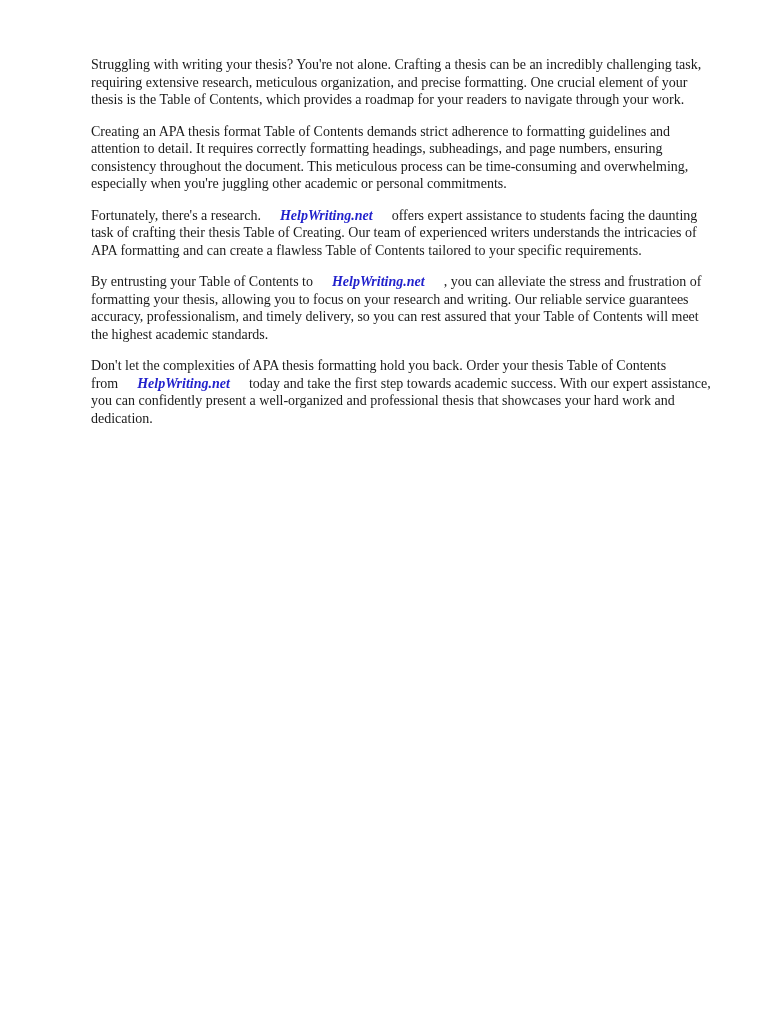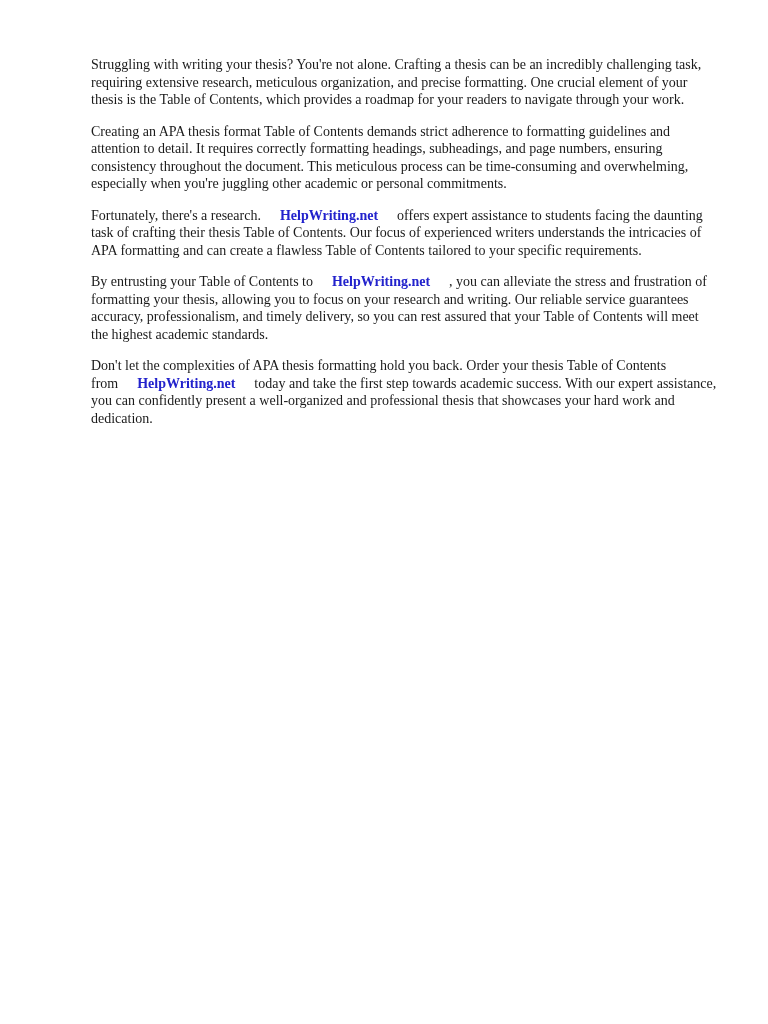--- a/index.html
+++ b/index.html
@@ -24,30 +24,31 @@
     max-width: 628px;
     text-align: left;
   }
   .inline-link {
     color: #2222cc;
     font-weight: bold;
     margin: 0 19px;
     text-decoration: none;
     cursor: pointer;
     white-space: nowrap;
+    font-style: italic;
   }
 </style>
 </head>
 <body>
 
 <div class="page">
 
   <p class="doc-paragraph"><span>Struggling with writing your thesis? You're not alone. Crafting a thesis can be an incredibly challenging task, requiring extensive research, meticulous organization, and precise formatting. One crucial element of your thesis is the Table of Contents, which provides a roadmap for your readers to navigate through your work.</span></p>
 
   <p class="doc-paragraph"><span>Creating an APA thesis format Table of Contents demands strict adherence to formatting guidelines and attention to detail. It requires correctly formatting headings, subheadings, and page numbers, ensuring consistency throughout the document. This meticulous process can be time-consuming and overwhelming, especially when you're juggling other academic or personal commitments.</span></p>
 
-  <p class="doc-paragraph"><span>Fortunately, there's a research.</span><a class="inline-link">HelpWriting.net</a><span>offers expert assistance to students facing the daunting task of crafting their thesis Table of Contents. Our focus of experienced writers understands the intricacies of APA formatting and can create a flawless Table of Contents tailored to your specific requirements.</span></p>
+  <p class="doc-paragraph"><span>Fortunately, there's a research.</span><a class="inline-link">HelpWriting.net</a><span>offers expert assistance to students facing the daunting task of crafting their thesis Table of Creating. Our team of experienced writers understands the intricacies of APA formatting and can create a flawless Table of Contents tailored to your specific requirements.</span></p>
 
   <p class="doc-paragraph"><span>By entrusting your Table of Contents to</span><a class="inline-link">HelpWriting.net</a><span>, you can alleviate the stress and frustration of formatting your thesis, allowing you to focus on your research and writing. Our reliable service guarantees accuracy, professionalism, and timely delivery, so you can rest assured that your Table of Contents will meet the highest academic standards.</span></p>
 
   <p class="doc-paragraph"><span>Don't let the complexities of APA thesis formatting hold you back. Order your thesis Table of Contents from</span><a class="inline-link">HelpWriting.net</a><span>today and take the first step towards academic success. With our expert assistance, you can confidently present a well-organized and professional thesis that showcases your hard work and dedication.</span></p>
 
 </div>
 
 </body></html>

